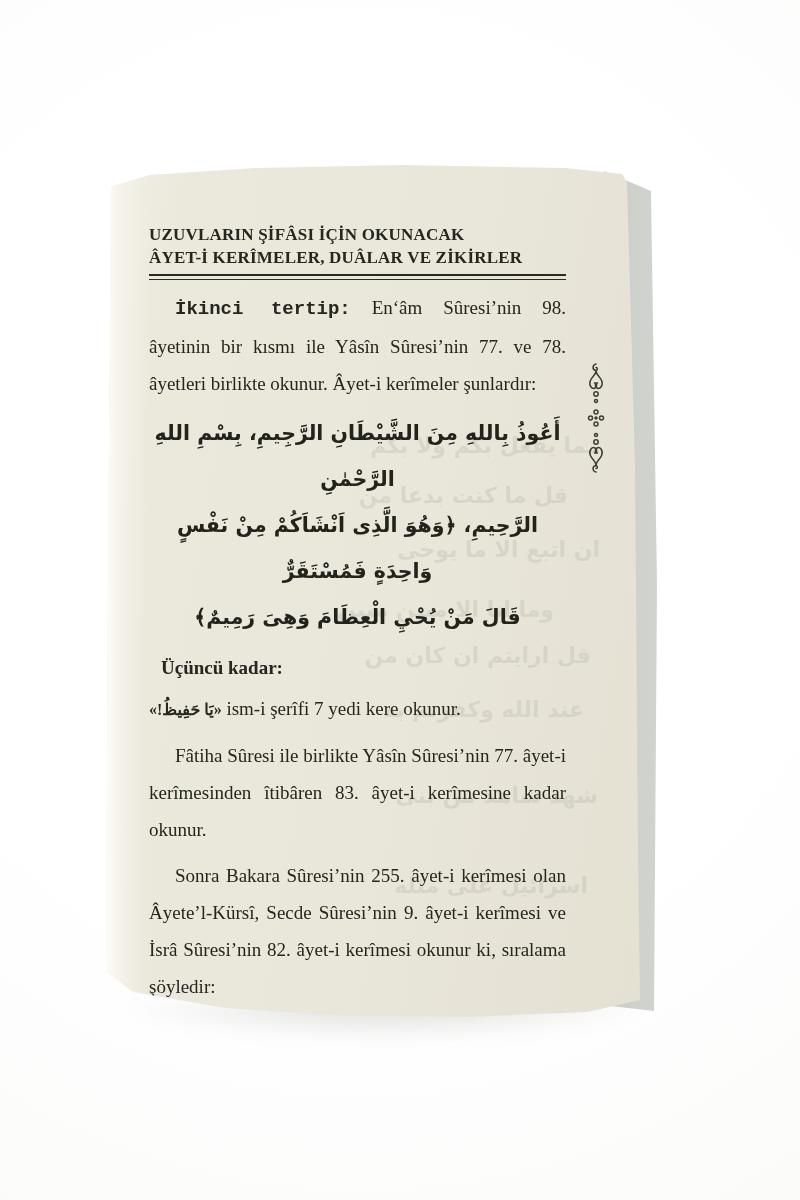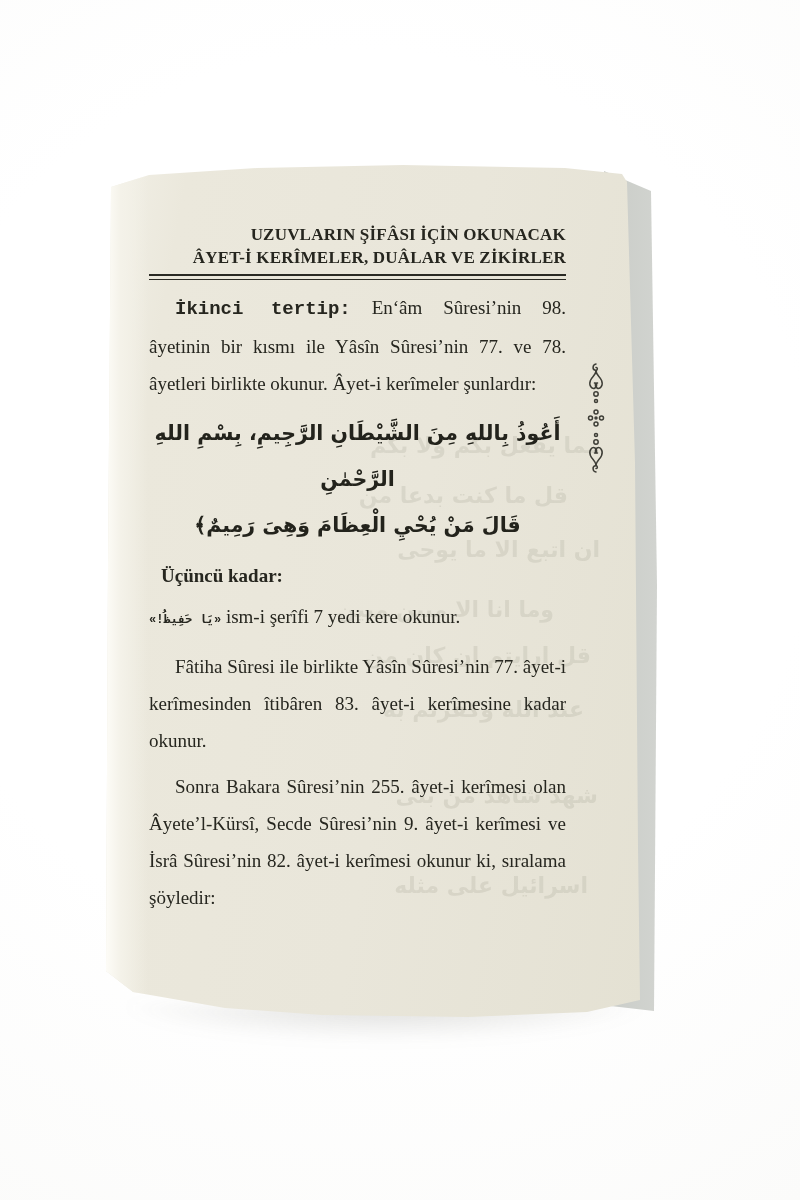--- a/index.html
+++ b/index.html
@@ -28,34 +28,34 @@
       529px 298px,532px 682px,534px 835px,481px 847px,362px 852px,216px 850px,
       119px 843px,27px 827px,0px 806px,2px 400px);
   }
   .spine-curl{
     position:absolute;left:0;top:0;width:42px;height:100%;
     background:linear-gradient(to right,#fdfcf7 0%,#f4f2e9 35%,rgba(233,230,218,0) 100%);
     pointer-events:none;
   }
   .content{position:absolute;left:43px;top:58px;width:417px;color:#26261f;z-index:3;}
 
-  .hdr{font-weight:bold;font-size:17px;line-height:23px;text-align:right;letter-spacing:.2px;}
+  .hdr{font-weight:bold;font-size:17px;line-height:23px;text-align:left;letter-spacing:.2px;}
   .rule{margin-top:5px;height:3px;border-top:2.6px solid #2a2a24;border-bottom:1.3px solid #2a2a24;}
 
   .para{margin:9px 0 0 0;font-size:19px;line-height:37px;text-align:justify;}
   .indent{text-indent:26px;}
   .para b{font-weight:bold;font-family:Liberation Mono, monospace;}
 
   .arabic-block{
     margin-top:8px;direction:rtl;text-align:center;
     font-family:"DejaVu Sans", sans-serif;font-weight:700;
     font-size:20.5px;line-height:46px;color:#23231c;
   }
   .heading{margin:15px 0 0 12px;font-size:19px;font-weight:bold;line-height:26px;}
-  .ar-inline{font-family:Liberation Mono, monospace;font-size:12px;font-weight:700;}
+  .ar-inline{font-family:Liberation Serif, serif;font-size:16px;font-weight:700;}
 
   .margin-ornament{position:absolute;left:479px;top:196px;width:22px;height:114px;z-index:3;}
 
   
   .ghost{position:absolute;left:0;top:0;width:540px;height:854px;z-index:2;pointer-events:none;}
   .ghost span{
     position:absolute;direction:rtl;white-space:nowrap;
     font-family:"DejaVu Sans", sans-serif;font-size:22px;font-weight:700;
     color:#5b5947;opacity:.11;filter:blur(.7px);
   }
@@ -95,20 +95,21 @@
         <div class="hdr">
           <div>UZUVLARIN ŞİFÂSI İÇİN OKUNACAK</div>
           <div>ÂYET-İ KERÎMELER, DUÂLAR VE ZİKİRLER</div>
         </div>
         <div class="rule"></div>
 
         <p class="para indent"><b>İkinci tertip:</b><span> En‘âm Sûresi’nin 98. âyetinin bir kısmı ile Yâsîn Sûresi’nin 77. ve 78. âyetleri birlikte okunur. Âyet-i kerîmeler şunlardır:</span></p>
 
         <div class="arabic-block">
           <div>أَعُوذُ بِاللهِ مِنَ الشَّيْطَانِ الرَّجِيمِ، بِسْمِ اللهِ الرَّحْمٰنِ</div>
+          <div>الرَّحِيمِ، ﴿وَهُوَ الَّذِى اَنْشَاَكُمْ مِنْ نَفْسٍ وَاحِدَةٍ فَمُسْتَقَرٌّ</div>
           <div>قَالَ مَنْ يُحْيِ الْعِظَامَ وَهِىَ رَمِيمٌ﴾</div>
         </div>
 
         <div class="heading">Üçüncü kadar:</div>
         <p class="para"><span class="ar-inline" dir="rtl">«يَا حَفِيظُ!»</span><span> ism-i şerîfi 7 yedi kere okunur.</span></p>
 
         <p class="para indent">Fâtiha Sûresi ile birlikte Yâsîn Sûresi’nin 77. âyet-i kerîmesinden îtibâren 83. âyet-i kerîmesine kadar okunur.</p>
         <p class="para indent">Sonra Bakara Sûresi’nin 255. âyet-i kerîmesi olan Âyete’l-Kürsî, Secde Sûresi’nin 9. âyet-i kerîmesi ve İsrâ Sûresi’nin 82. âyet-i kerîmesi okunur ki, sıralama şöyledir:</p>
 
       </div>

